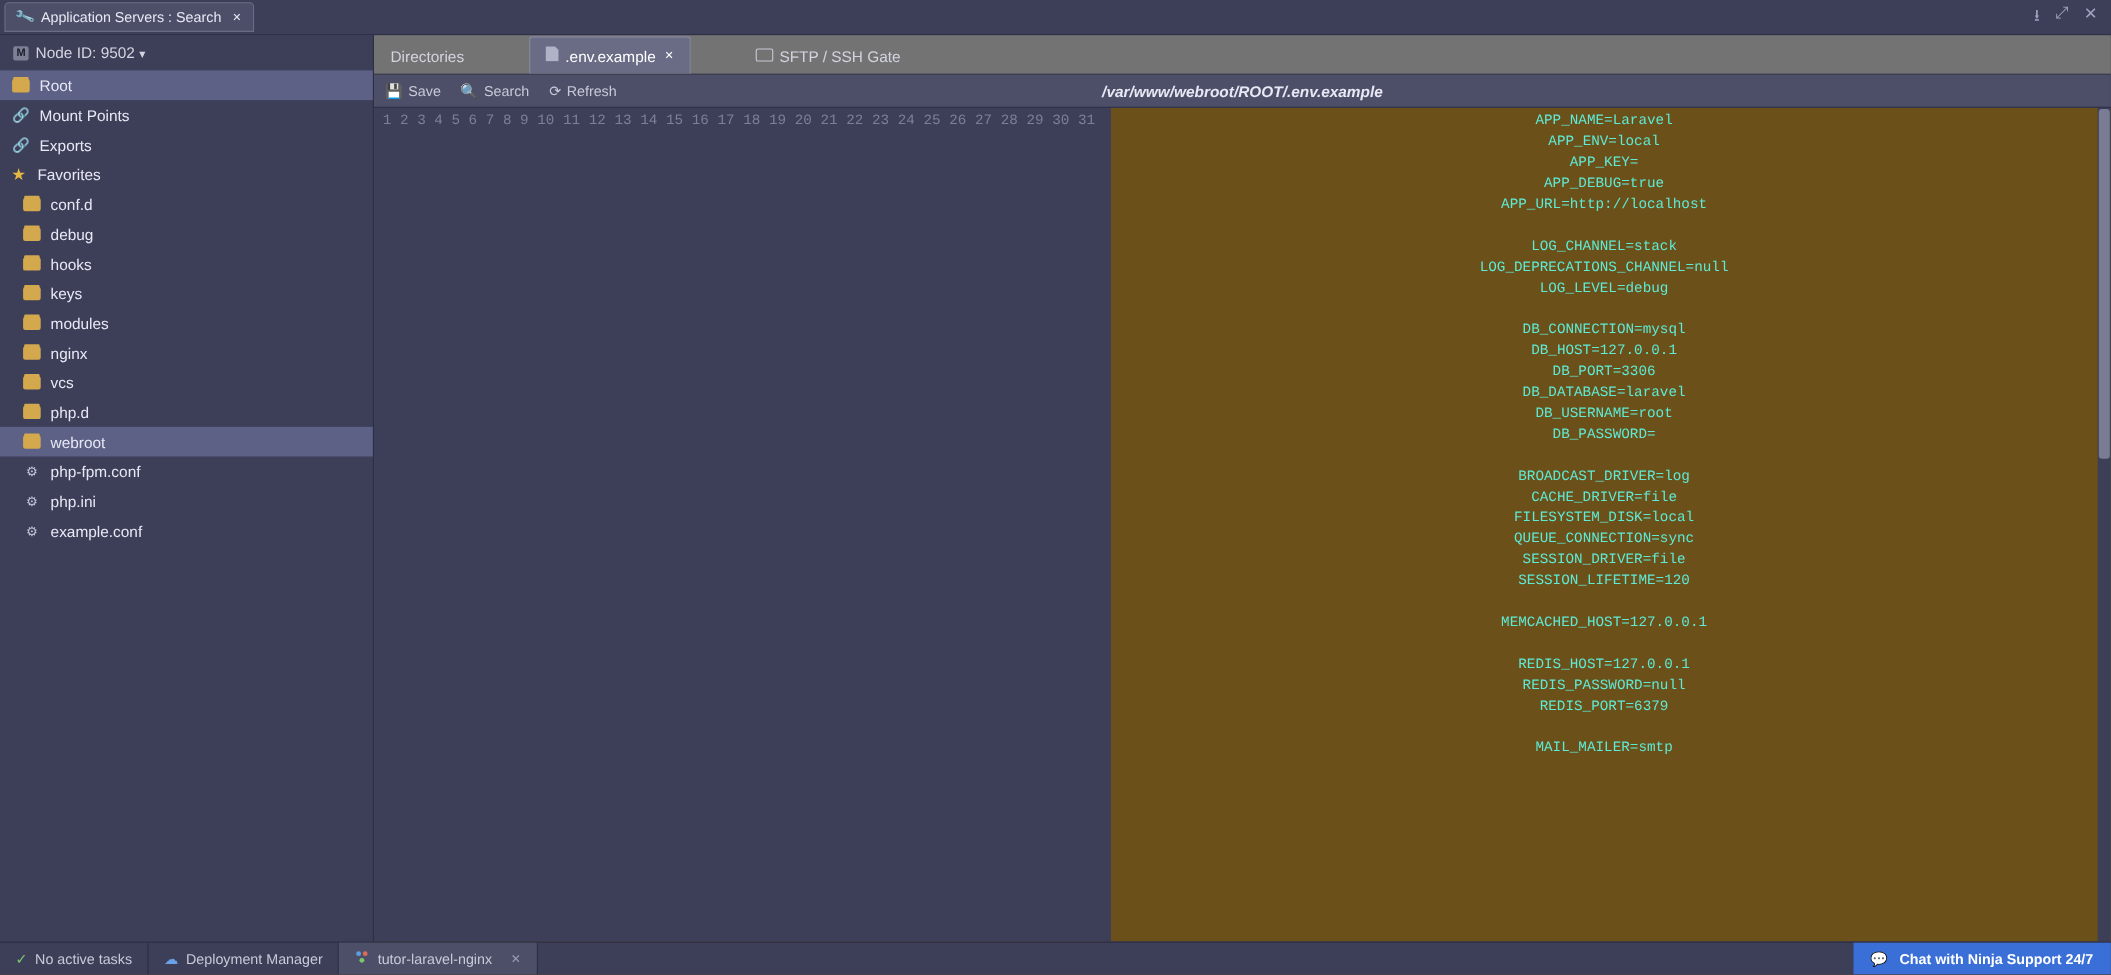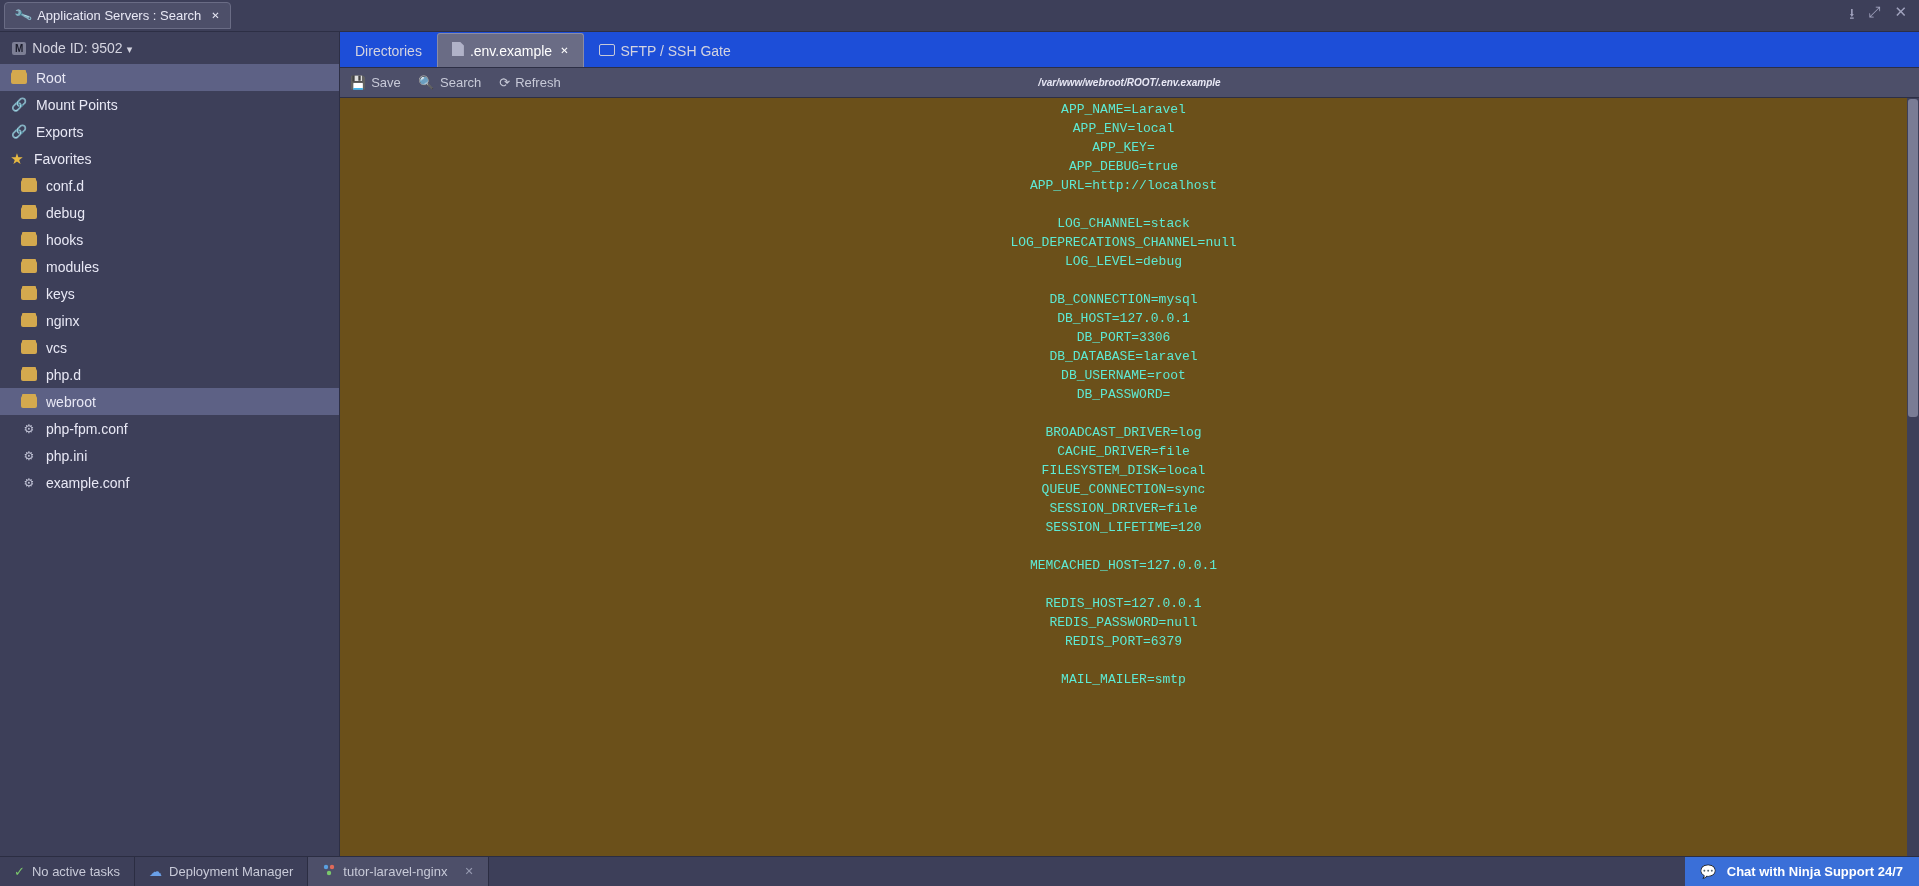--- a/index.html
+++ b/index.html
@@ -110,25 +110,26 @@
 .gear-small { color: #c0c2d5; font-size: 12px; }
 
 
 .editor-panel {
   flex: 1;
   display: flex;
   flex-direction: column;
   min-width: 0;
 }
 .tab-row {
-  background: #1d4ed8;
+  background: #737373;
   display: flex;
   align-items: flex-end;
   height: 36px;
   border-bottom: 1px solid #2d2f45;
+  gap: 44px;
 }
 .ed-tab {
   padding: 8px 14px;
   display: flex;
   align-items: center;
   gap: 6px;
   color: #d4d4e0;
   border: 1px solid transparent;
   border-bottom: none;
   border-radius: 3px 3px 0 0;
@@ -165,21 +166,21 @@
   cursor: pointer;
   font-size: 13px;
 }
 .toolbar .path {
   position: absolute;
   left: 50%;
   transform: translateX(-50%);
   font-weight: bold;
   font-style: italic;
   color: #e8e8f5;
-  font-size: 10px;
+  font-size: 14px;
 }
 
 
 .code-area {
   flex: 1;
   display: flex;
   background: #6b501a;
   font-family: "Consolas", "Courier New", monospace;
   font-size: 13px;
   overflow: hidden;
@@ -312,25 +313,25 @@
         <div class="tree-item sub">
           <span class="icon folder-icon"></span>
           <span>debug</span>
         </div>
         <div class="tree-item sub">
           <span class="icon folder-icon"></span>
           <span>hooks</span>
         </div>
         <div class="tree-item sub">
           <span class="icon folder-icon"></span>
+          <span>keys</span>
+        </div>
+        <div class="tree-item sub">
+          <span class="icon folder-icon"></span>
           <span>modules</span>
-        </div>
-        <div class="tree-item sub">
-          <span class="icon folder-icon"></span>
-          <span>keys</span>
         </div>
         <div class="tree-item sub">
           <span class="icon folder-icon"></span>
           <span>nginx</span>
         </div>
         <div class="tree-item sub">
           <span class="icon folder-icon"></span>
           <span>vcs</span>
         </div>
         <div class="tree-item sub">
@@ -382,20 +383,52 @@
         <span>Search</span>
       </div>
       <div class="toolbar-btn">
         <span class="refresh-icon">⟳</span>
         <span>Refresh</span>
       </div>
       <div class="path">/var/www/webroot/ROOT/.env.example</div>
     </div>
 
     <div class="code-area">
+      <div class="gutter" id="gutter">1
+2
+3
+4
+5
+6
+7
+8
+9
+10
+11
+12
+13
+14
+15
+16
+17
+18
+19
+20
+21
+22
+23
+24
+25
+26
+27
+28
+29
+30
+31
+</div>
       <div class="code-lines" id="code">APP_NAME=Laravel
 APP_ENV=local
 APP_KEY=
 APP_DEBUG=true
 APP_URL=http://localhost
 
 LOG_CHANNEL=stack
 LOG_DEPRECATIONS_CHANNEL=null
 LOG_LEVEL=debug
 

